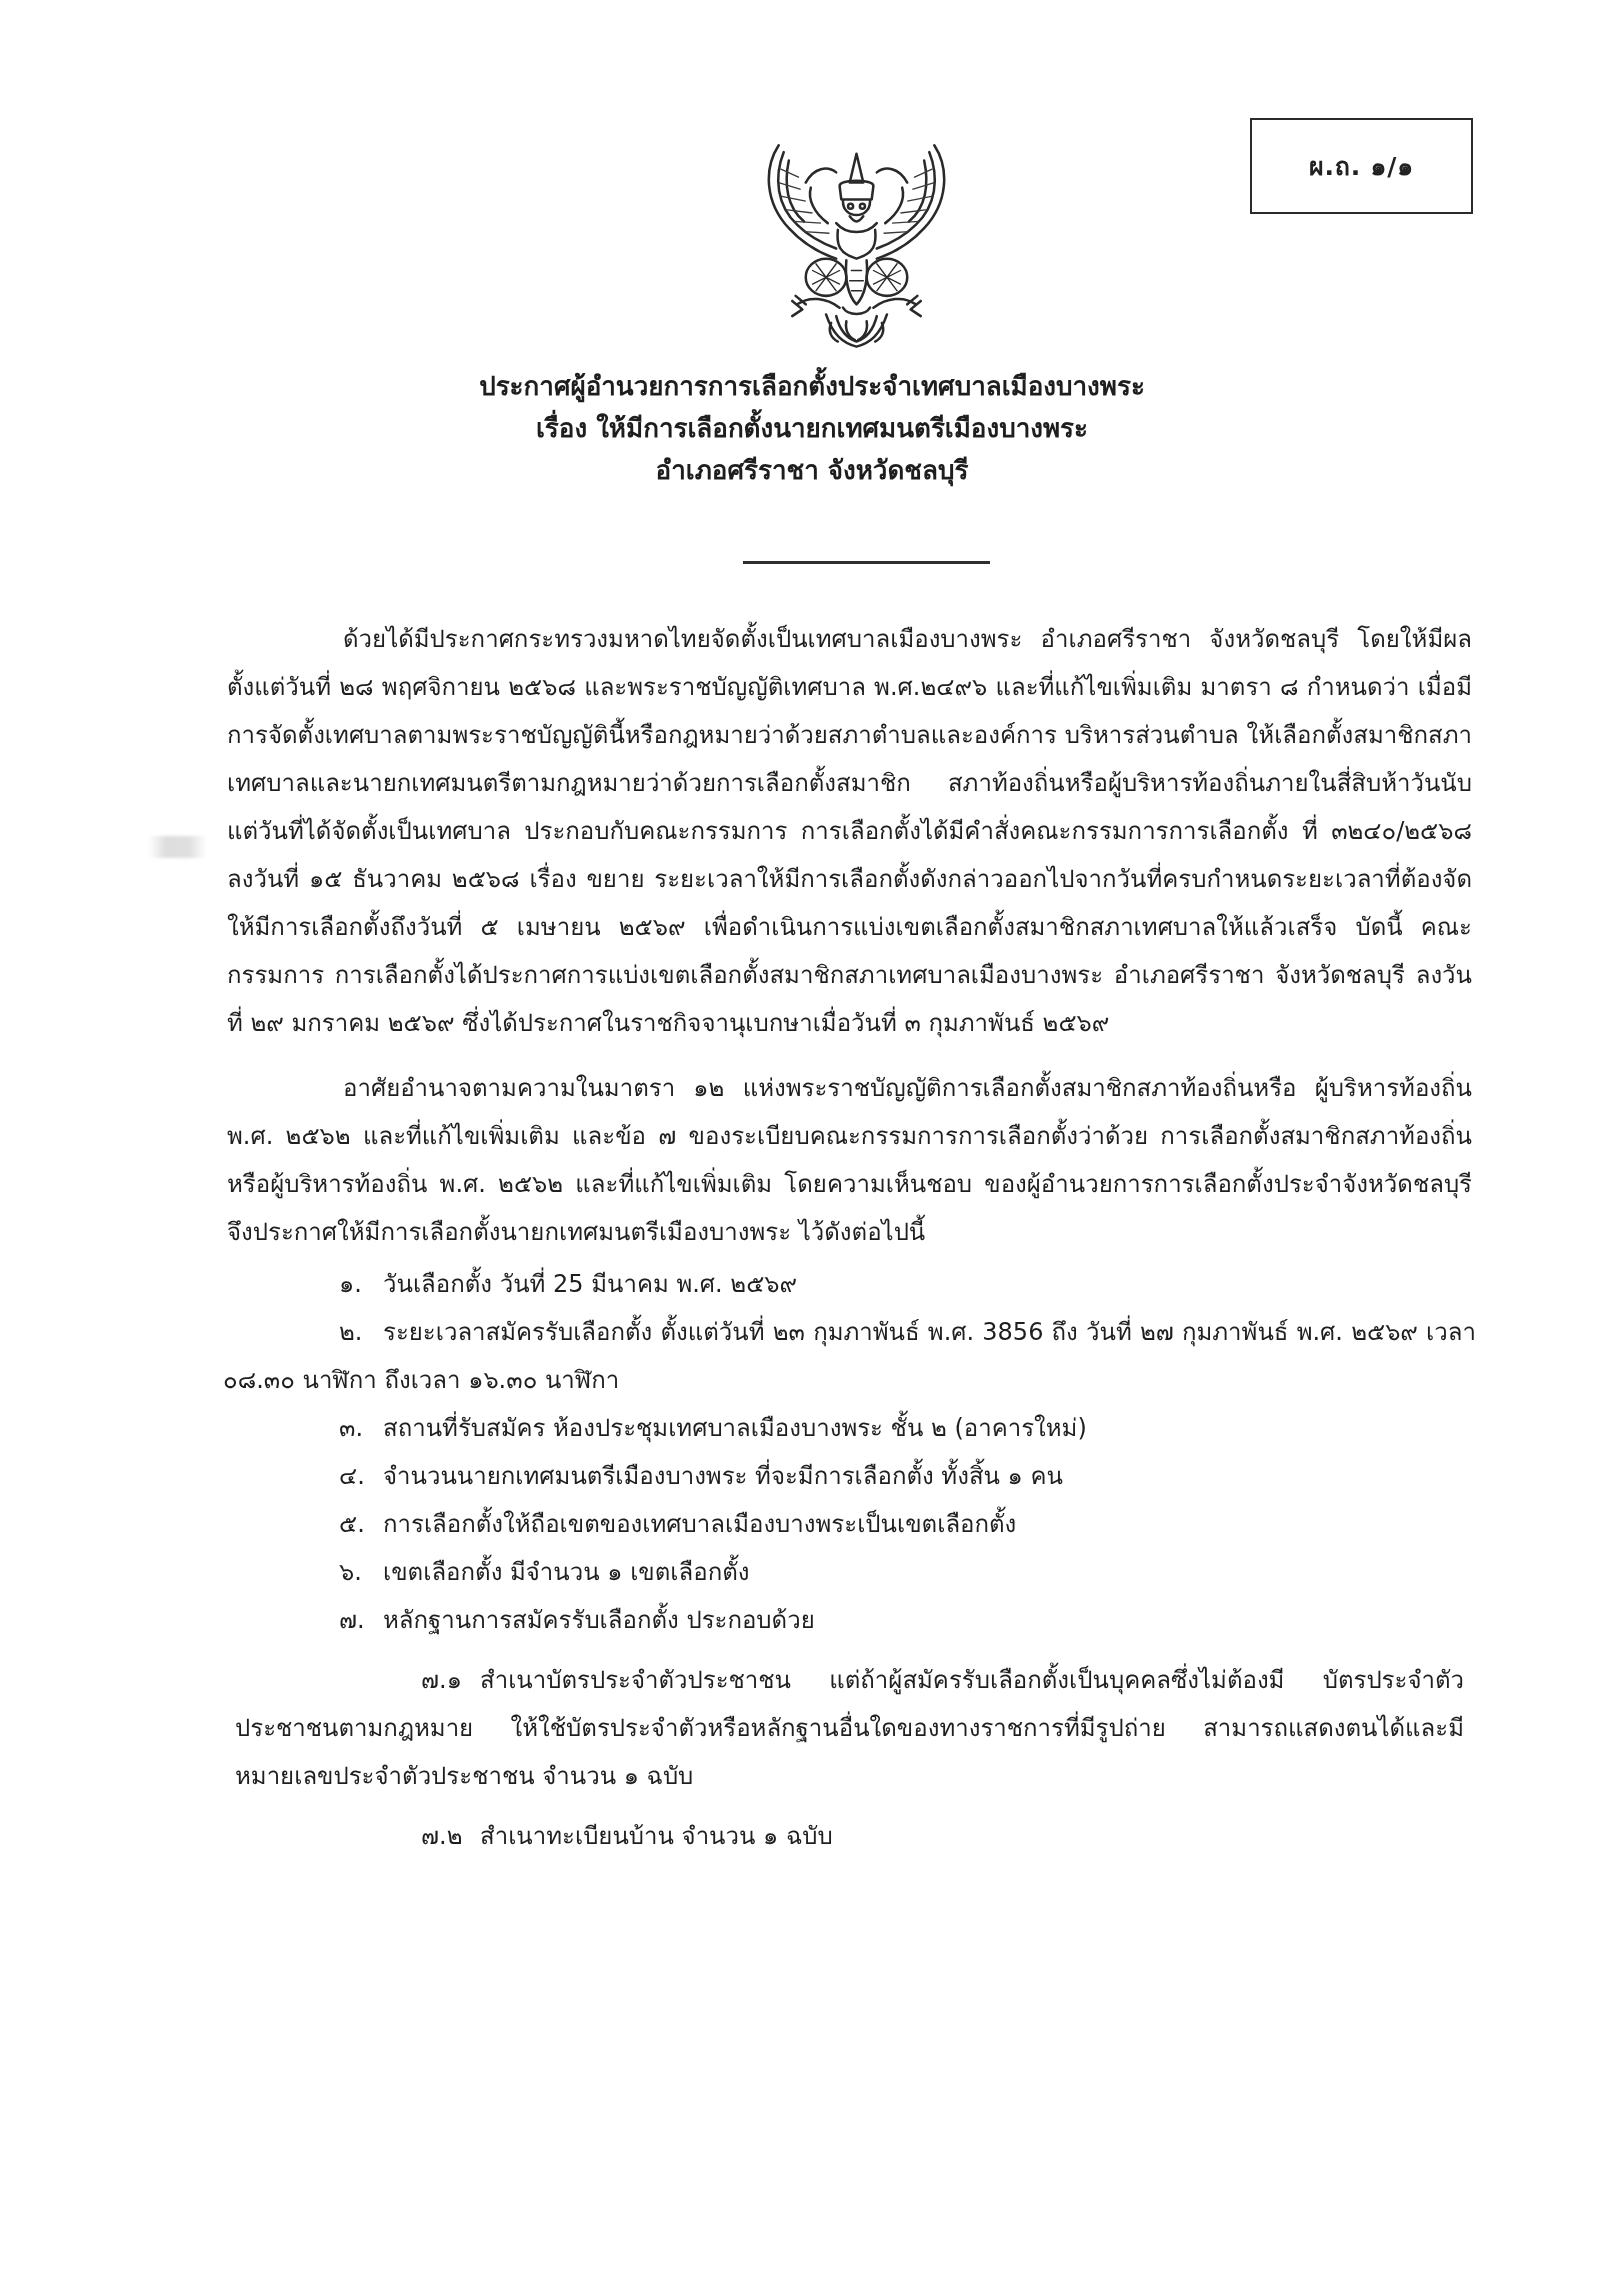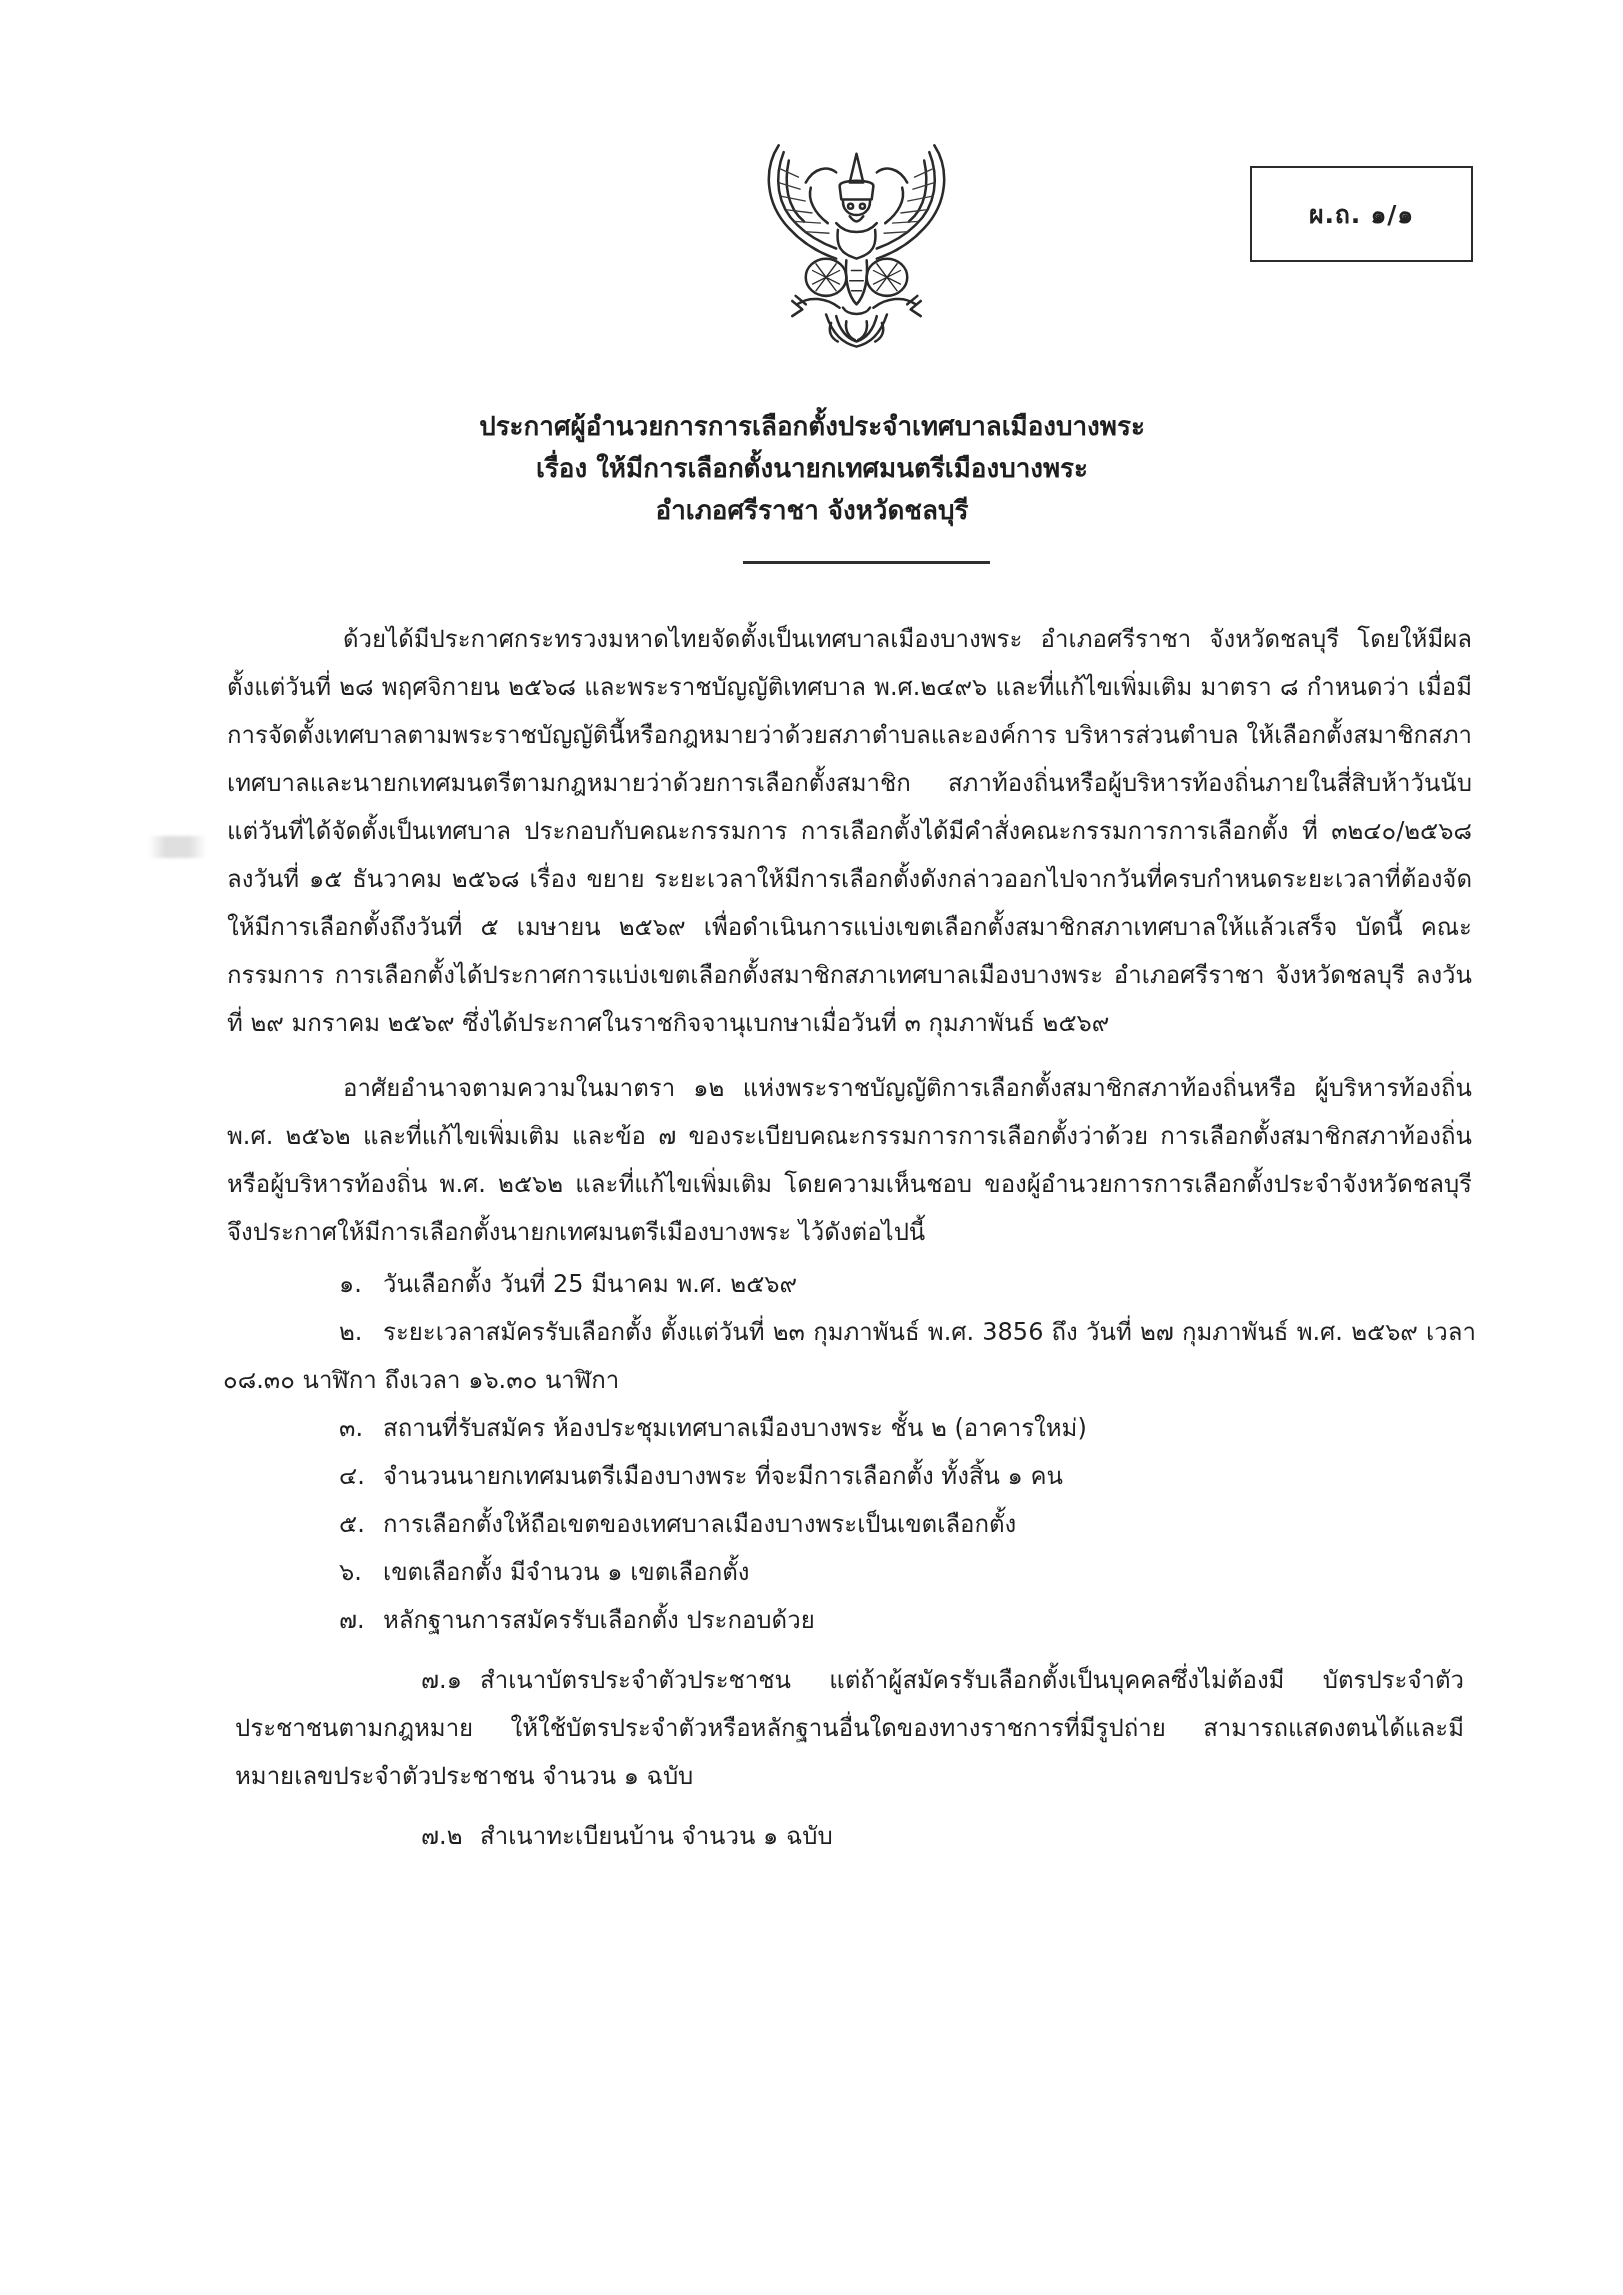--- a/index.html
+++ b/index.html
@@ -26,21 +26,20 @@
     position: absolute;
     left: 1250px;
     top: 118px;
     width: 223px;
     height: 96px;
     border: 2.5px solid #2b2b2b;
     box-sizing: border-box;
     display: flex;
     align-items: center;
     justify-content: center;
-    margin-top: 48px;
   }
   .form-code-text {
     font-size: 25px;
     font-weight: bold;
     color: #222;
     letter-spacing: 0.8px;
   }
   
   .emblem {
     position: absolute;
@@ -49,21 +48,20 @@
     width: 203px;
     height: 216px;
   }
   
   .title-block {
     position: absolute;
     left: 0;
     top: 365px;
     width: 1624px;
     text-align: center;
-    margin-top: 40px;
   }
   .title-line {
     font-size: 26px;
     font-weight: bold;
     line-height: 42px;
     color: #1e1e1e;
     white-space: nowrap;
   }
   .title-rule {
     position: absolute;

